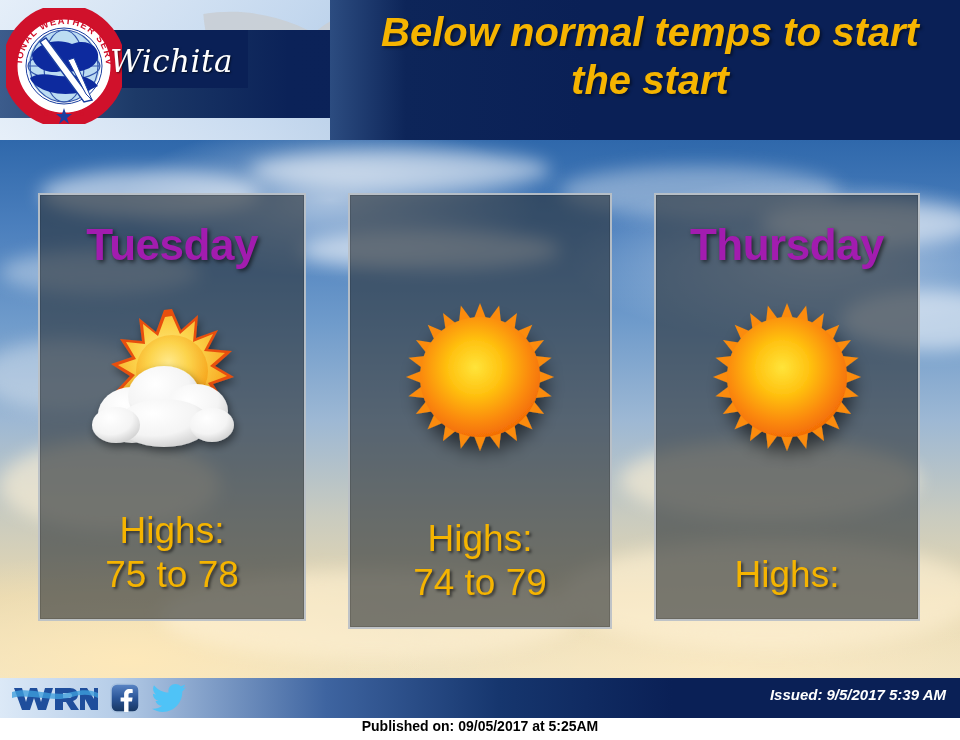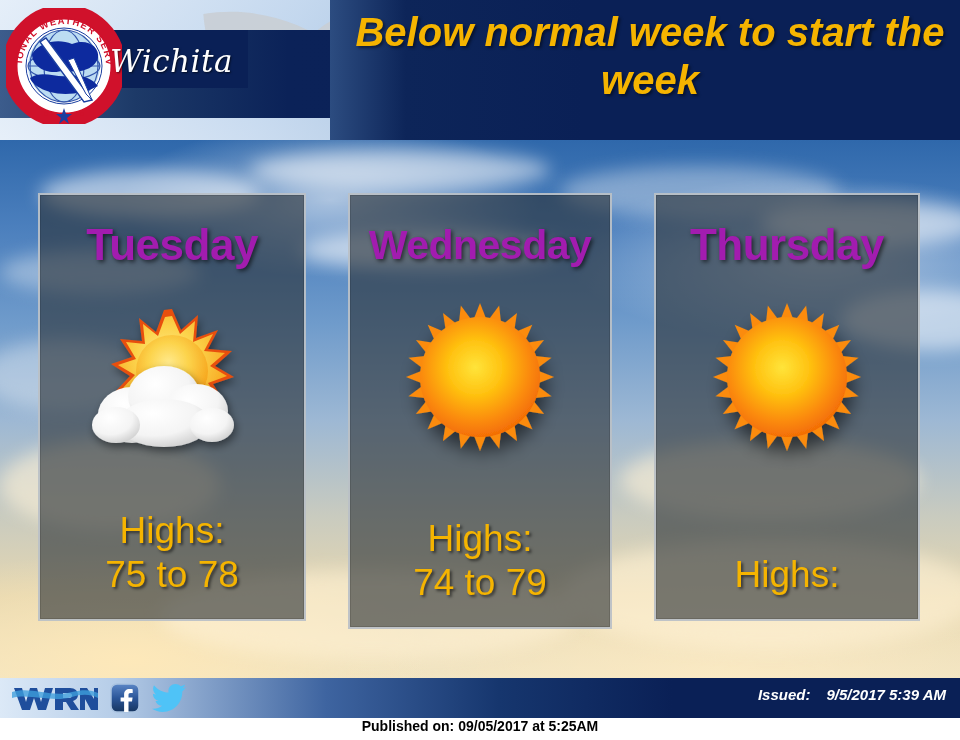--- a/index.html
+++ b/index.html
@@ -99,21 +99,21 @@
     background:linear-gradient(to right,#dce9f7 0%,#b6cde8 12%,#3e64a0 34%,#16366e 52%,#0a2056 70%,#0a2056 100%);
   }
   .wrn{position:absolute;left:12px;top:684px;width:86px;height:28px;}
   .fb{position:absolute;left:110px;top:683px;width:30px;height:30px;}
   .tw{position:absolute;left:152px;top:684px;width:34px;height:28px;}
   .issued{
     position:absolute;right:14px;top:686px;
     color:#ffffff;font-weight:bold;font-style:italic;font-size:15px;
     white-space:nowrap;
   }
-  .issued .lbl{margin-right:16px;text-align:center;}
+  .issued .lbl{margin-right:4px;text-align:center;}
   .published{
     position:absolute;left:0;top:718px;width:960px;
     text-align:center;color:#000000;font-weight:bold;font-size:14px;
   }
 </style>
 </head>
 <body>
 
 <div class="stage">
 
@@ -161,21 +161,21 @@
         <textPath href="#arcTop" startOffset="50%" text-anchor="middle">NATIONAL WEATHER SERVICE</textPath>
       </text>
       <g fill="#D0112B">
         <circle cx="40" cy="106" r="2"></circle>
           <circle cx="76" cy="106" r="2"></circle>
       </g>
       <polygon points="58,100 60,106 66,106 61,110 63,116 58,112 53,116 55,110 50,106 56,106" fill="#1b3fa0"></polygon>
     </svg>
 
     <div class="wichita">Wichita</div>
-    <div class="headline">Below normal week to start the week</div>
+    <div class="headline">Below normal temps to start the start</div>
   </div>
 
   <div class="sky">
     <div class="cloudwisp" style="left:40px;top:30px;width:220px;height:48px;"></div>
     <div class="cloudwisp" style="left:250px;top:10px;width:300px;height:40px;"></div>
     <div class="cloudwisp dim" style="left:560px;top:26px;width:280px;height:52px;"></div>
     <div class="cloudwisp" style="left:760px;top:60px;width:220px;height:46px;"></div>
     <div class="cloudwisp dim" style="left:0px;top:110px;width:200px;height:44px;"></div>
     <div class="cloudwisp" style="left:840px;top:150px;width:180px;height:60px;"></div>
     <div class="cloudwisp dim" style="left:-20px;top:200px;width:170px;height:70px;"></div>
@@ -228,21 +228,20 @@
         </g>
       </svg>
     </div>
     <div class="highs">
       <span>Highs:</span><br>
       <span>75 to 78</span>
     </div>
   </div>
 
   <div class="panel p2">
-    <div class="day small">Wednesday</div>
     <div class="icon-slot">
       <svg viewBox="0 0 200 180" width="200" height="180" style="display:block;margin:0 auto;">
         <defs>
           <radialGradient id="sunB" cx="46%" cy="42%" r="60%">
             <stop offset="0%" stop-color="#FFE43A"></stop>
             <stop offset="38%" stop-color="#FFC211"></stop>
             <stop offset="75%" stop-color="#FB8B0B"></stop>
             <stop offset="100%" stop-color="#F26A05"></stop>
           </radialGradient>
           <filter id="shB" x="-40%" y="-40%" width="180%" height="200%">

